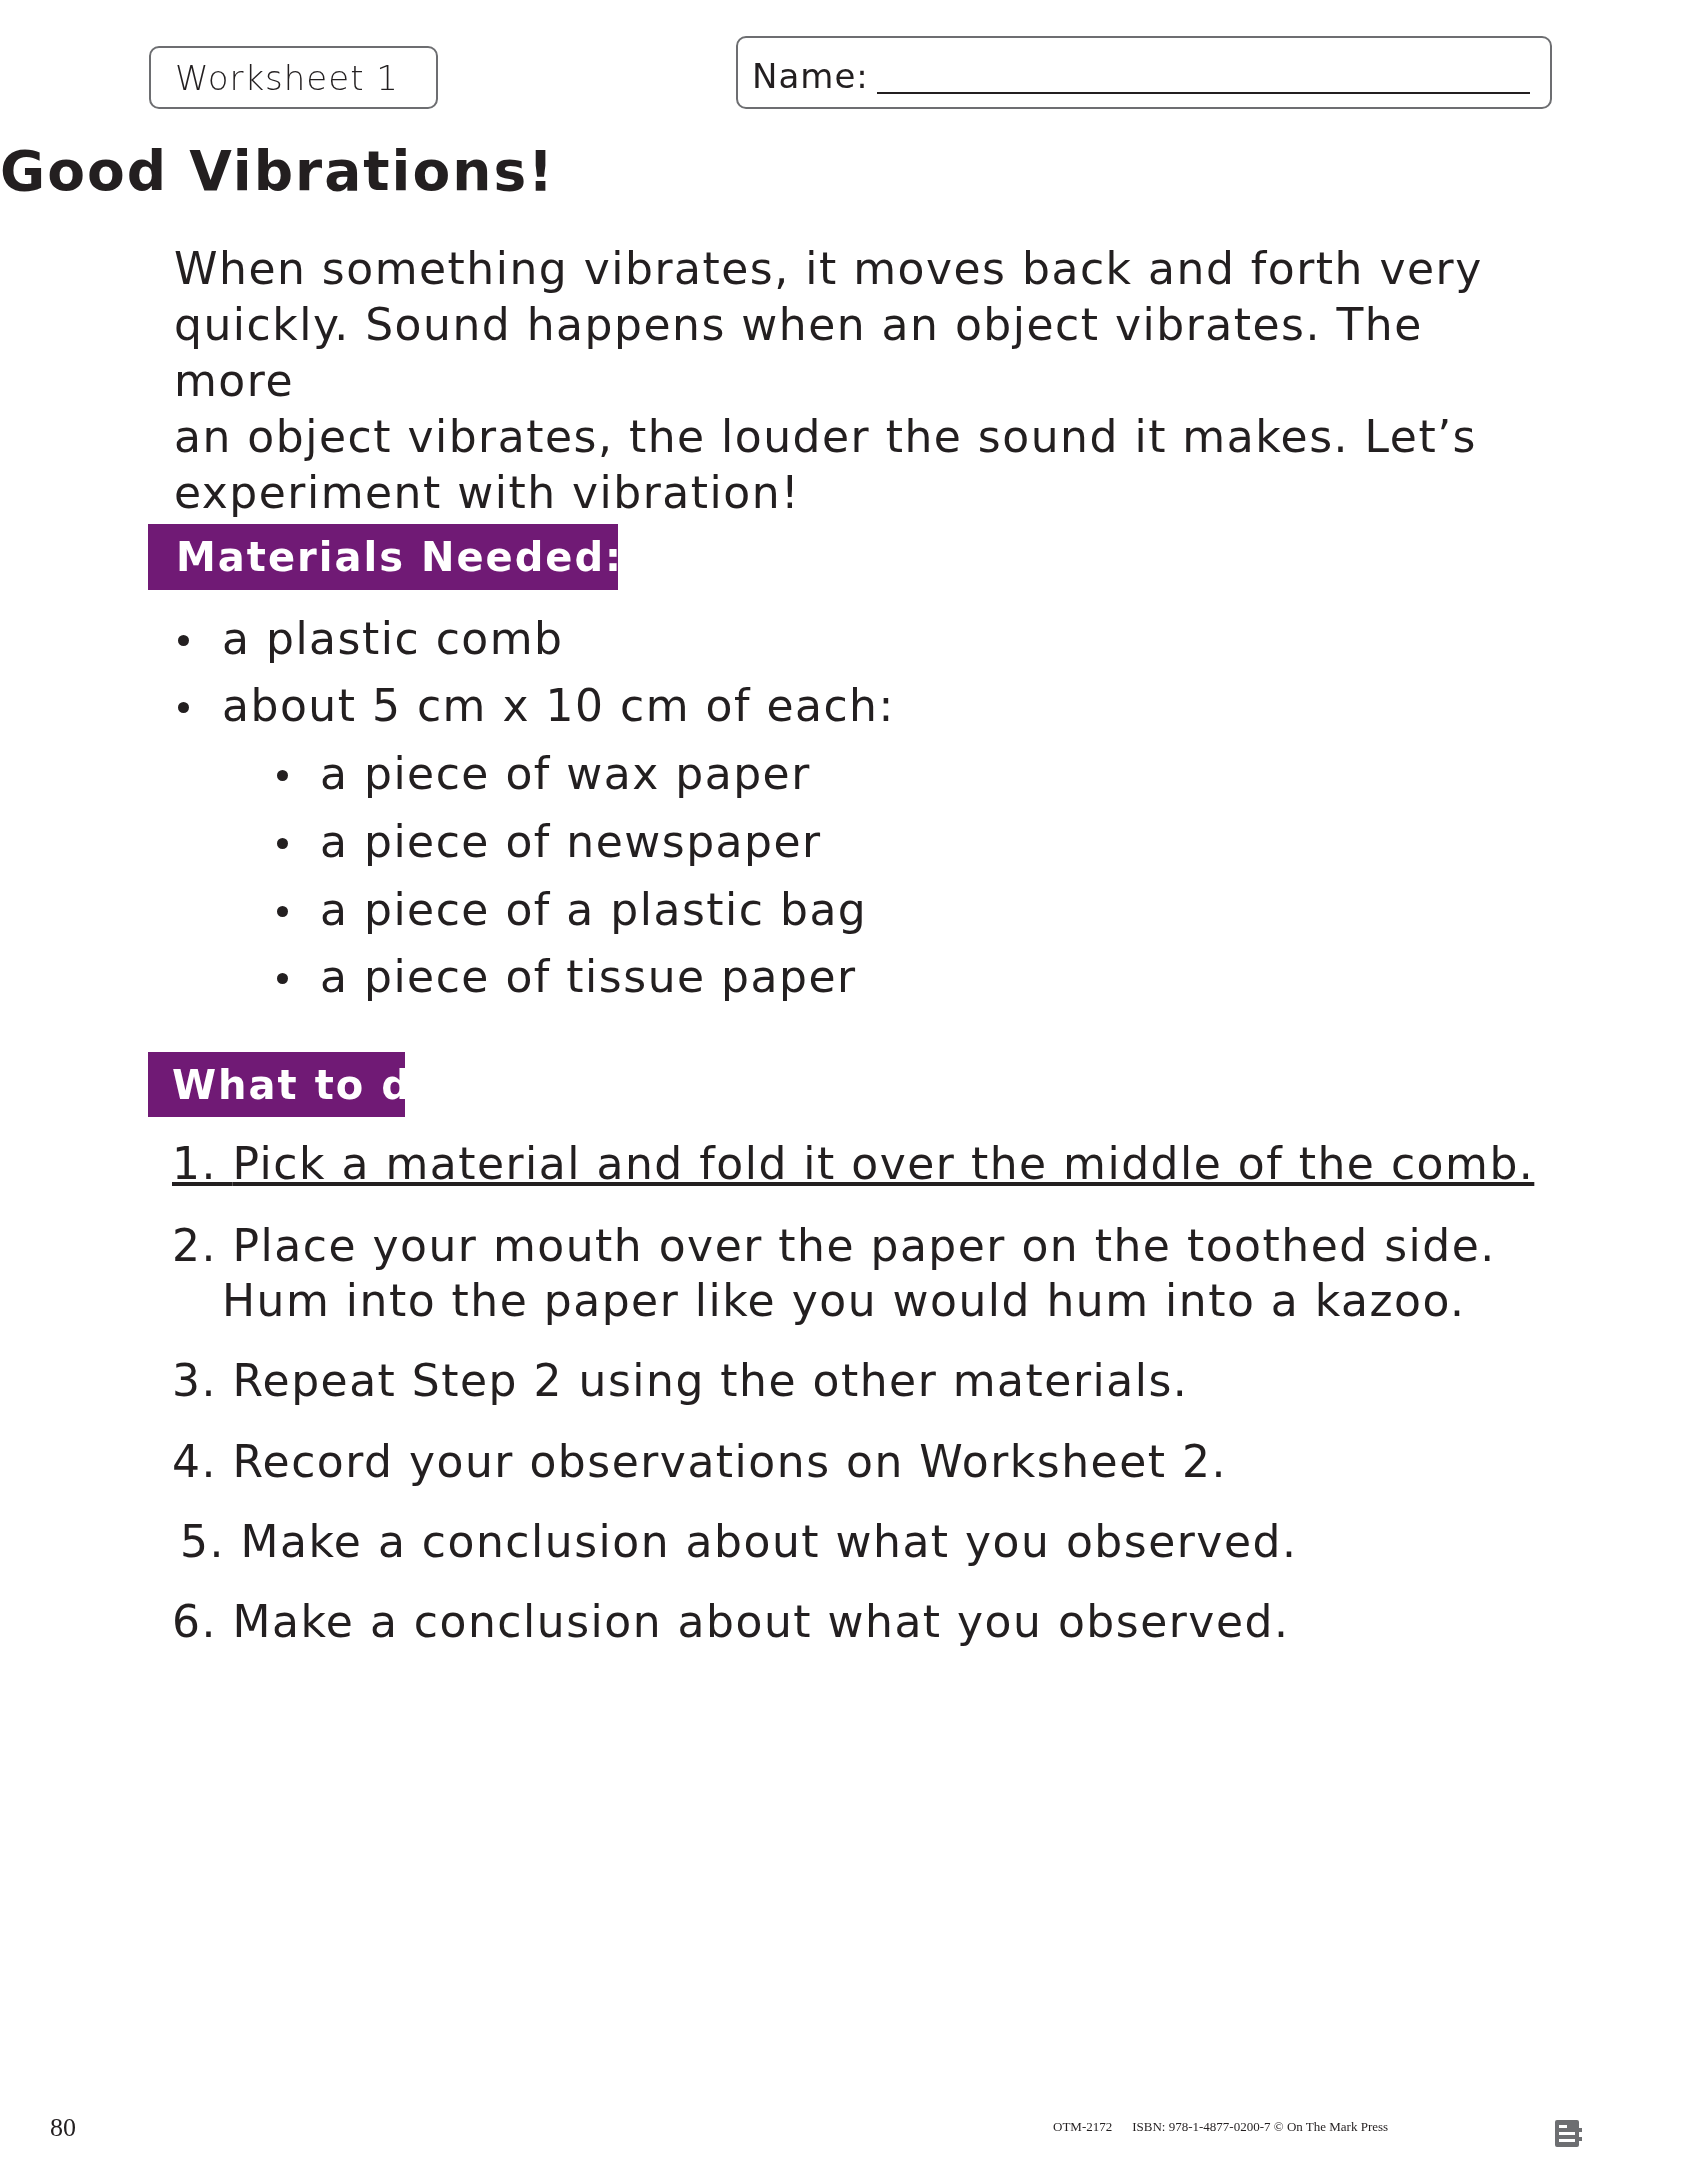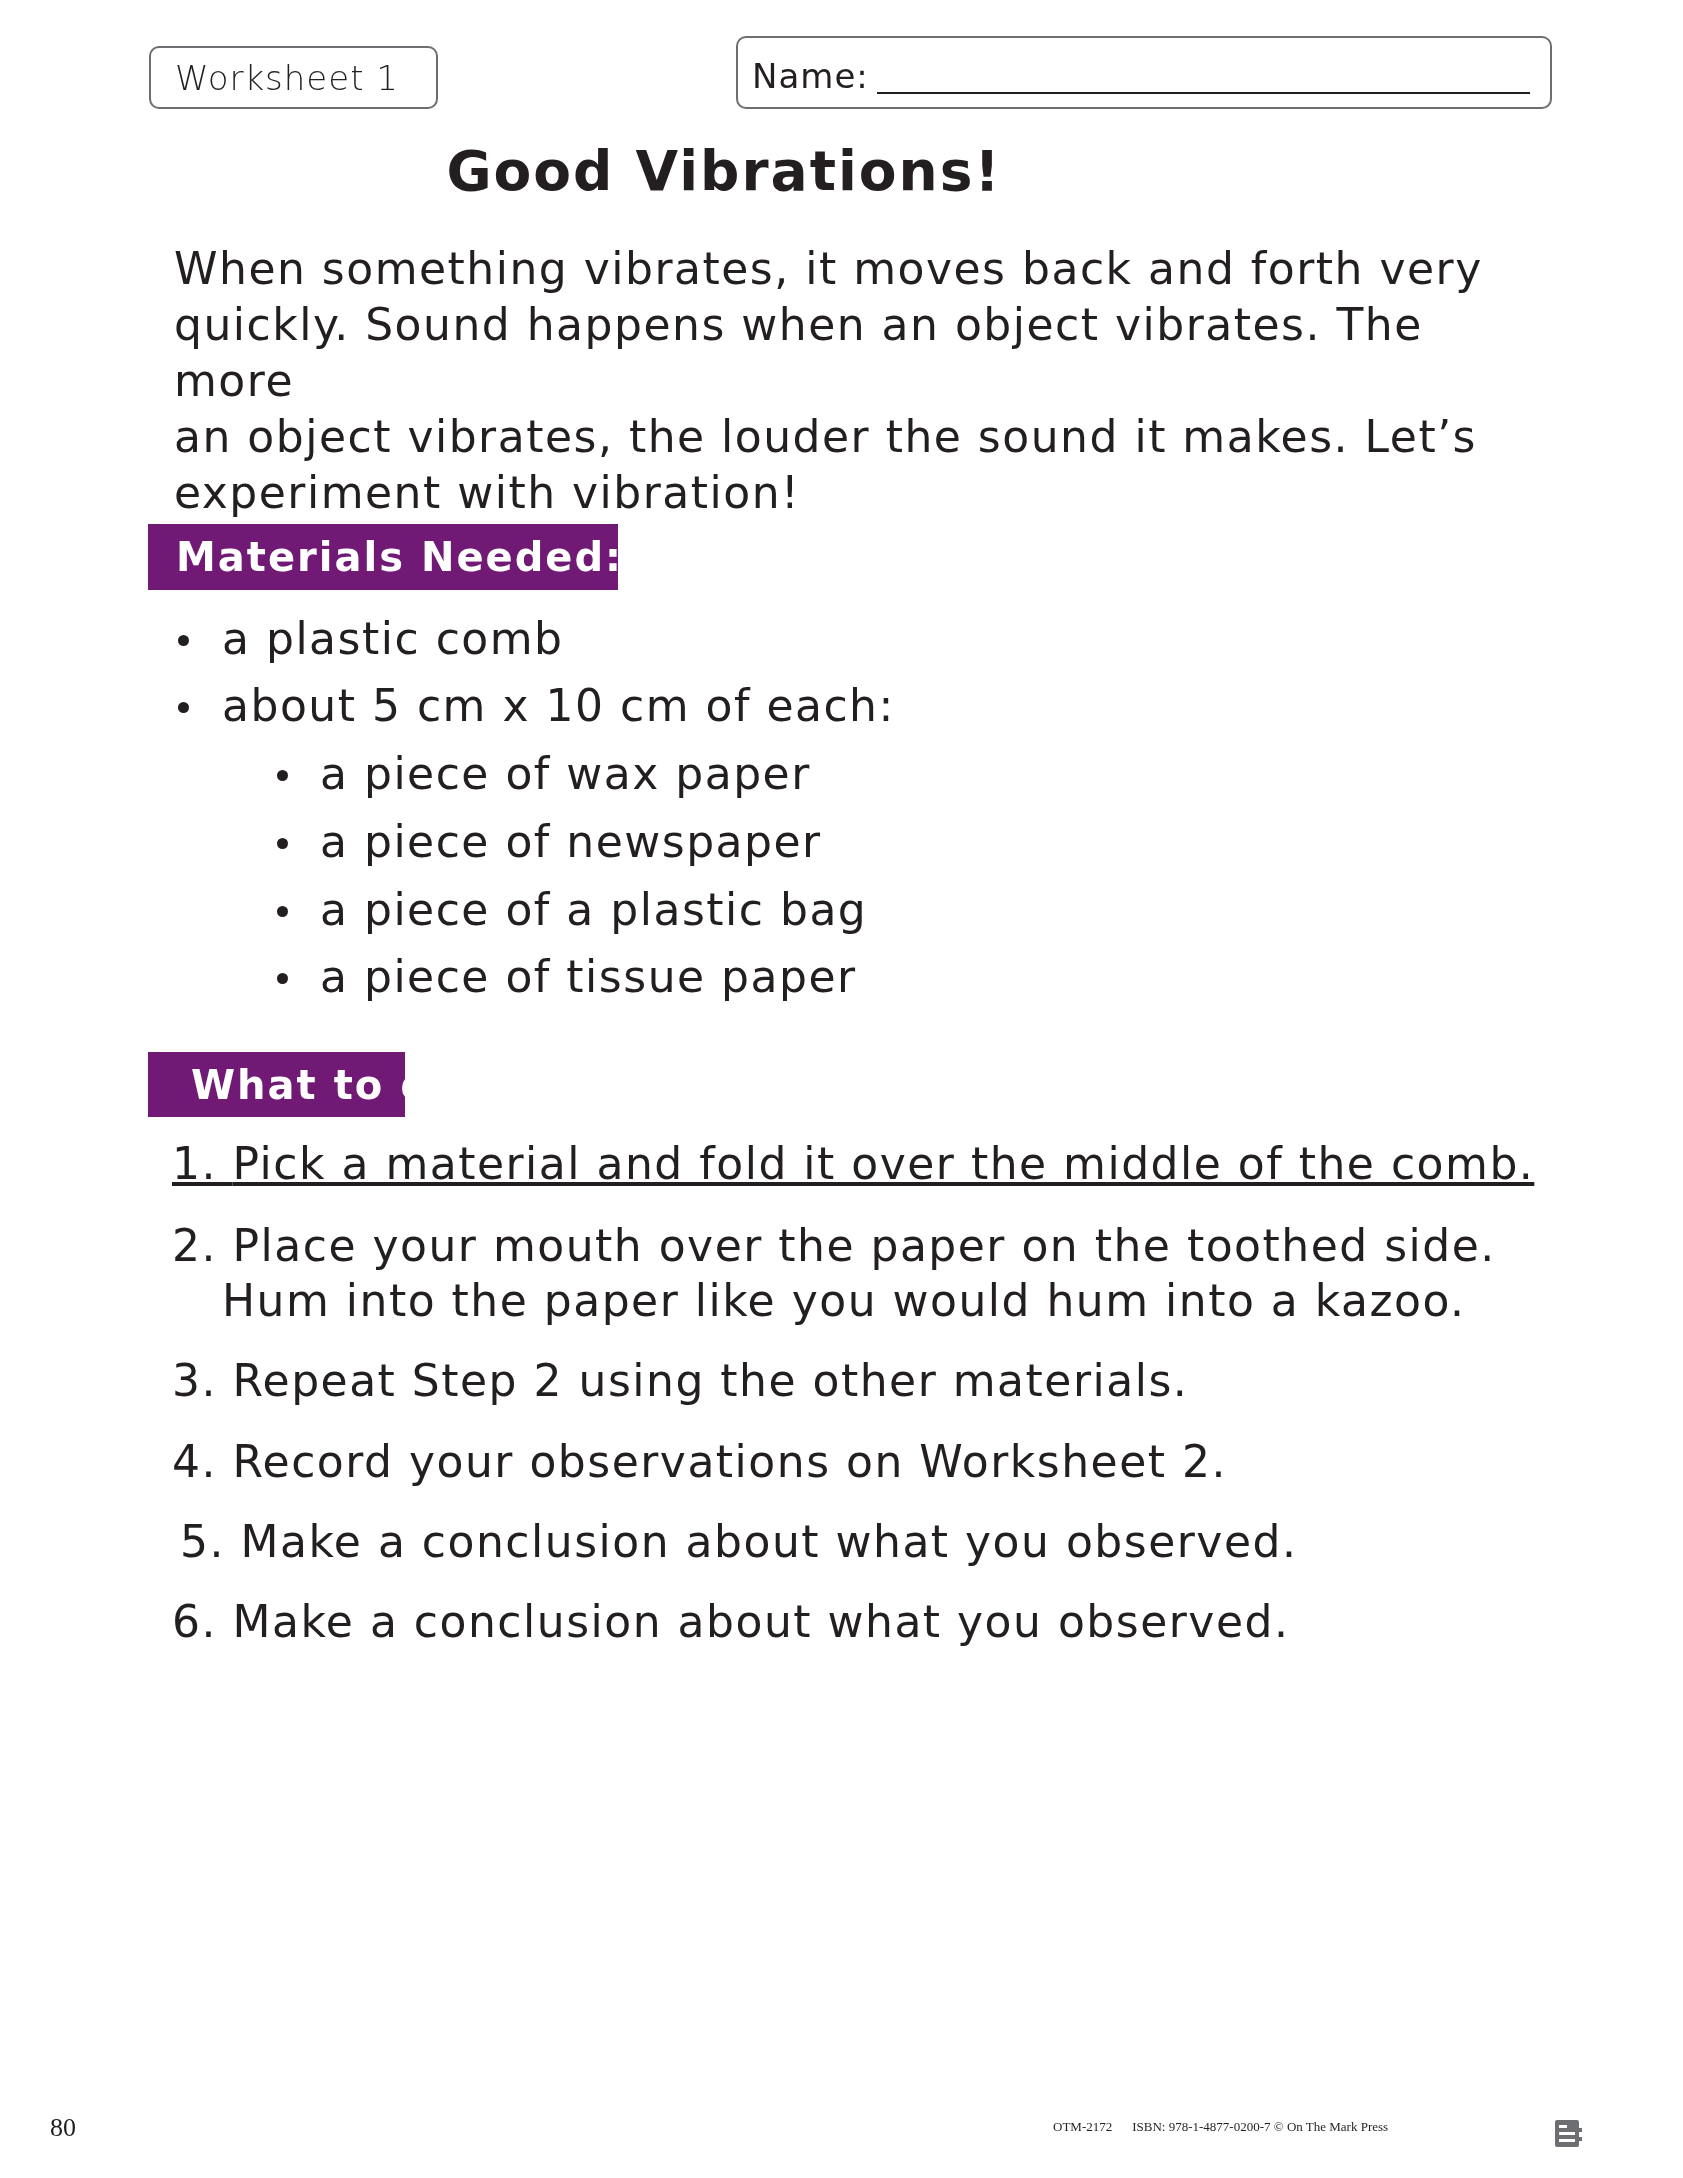--- a/index.html
+++ b/index.html
@@ -6,28 +6,28 @@
   body { width:1683px; height:2178px; position:relative; overflow:hidden;
          font-family:"DejaVu Sans", sans-serif; color:#231f20; }
   .abs { position:absolute; }
   .box { border:2px solid #6d6e71; border-radius:10px; box-sizing:border-box;padding-left:44px; }
   .ws-box { left:149px; top:46px; width:289px; height:63px; }
   .ws-label { position:absolute; left:24px; top:10px; font-size:34px; font-weight:300;
               letter-spacing:1px; color:#231f20; white-space:nowrap; }
   .name-box { left:736px; top:36px; width:816px; height:73px; }
   .name-label { position:absolute; left:14px; top:18px; font-size:34px; letter-spacing:1px; white-space:nowrap; }
   .name-line { position:absolute; left:139px; top:54px; width:653px; height:2px; background:#231f20; }
-  .title { left:0; width:1448px; top:139px; text-align:center; font-size:55px; font-weight:bold;
+  .title { left:0; width:1448px; top:139px; text-align:left; font-size:55px; font-weight:bold;
            letter-spacing:2px; color:#231f20; white-space:nowrap; }
   .intro { left:174px; top:241px; width:1366px; font-size:44px; line-height:56px;
            letter-spacing:1.5px; font-weight:normal; color:#231f20; }
   .bar { background:#701a75; color:#ffffff; font-weight:bold; font-size:40px; letter-spacing:2px;
          box-sizing:border-box; white-space:nowrap; }
   .bar-materials { left:148px; top:524px; width:470px; height:66px; padding:10px 0 0 28px; }
-  .bar-todo { left:148px; top:1052px; width:257px; height:65px; padding:10px 0 0 43px; }
+  .bar-todo { left:148px; top:1052px; width:257px; height:65px; padding:10px 0 0 24px; }
   .item { font-size:44px; letter-spacing:1.5px; white-space:nowrap; line-height:51px; }
   .bullet { position:absolute; width:11px; height:11px; border-radius:50%; background:#231f20; }
   .step { font-size:44px; letter-spacing:1.5px; white-space:nowrap; line-height:51px; }
   .footer-num { left:50px; top:2113px; font-family:"Liberation Serif", serif; font-size:26px; color:#231f20; }
   .footer-text { left:1053px; top:2119px; font-family:"Liberation Serif", serif; font-size:13px; color:#231f20; white-space:nowrap; }
   .footer-text span { margin-right:20px; }
   .logo { left:1553px; top:2120px; width:30px; height:27px; }
 </style>
 </head>
 <body>

